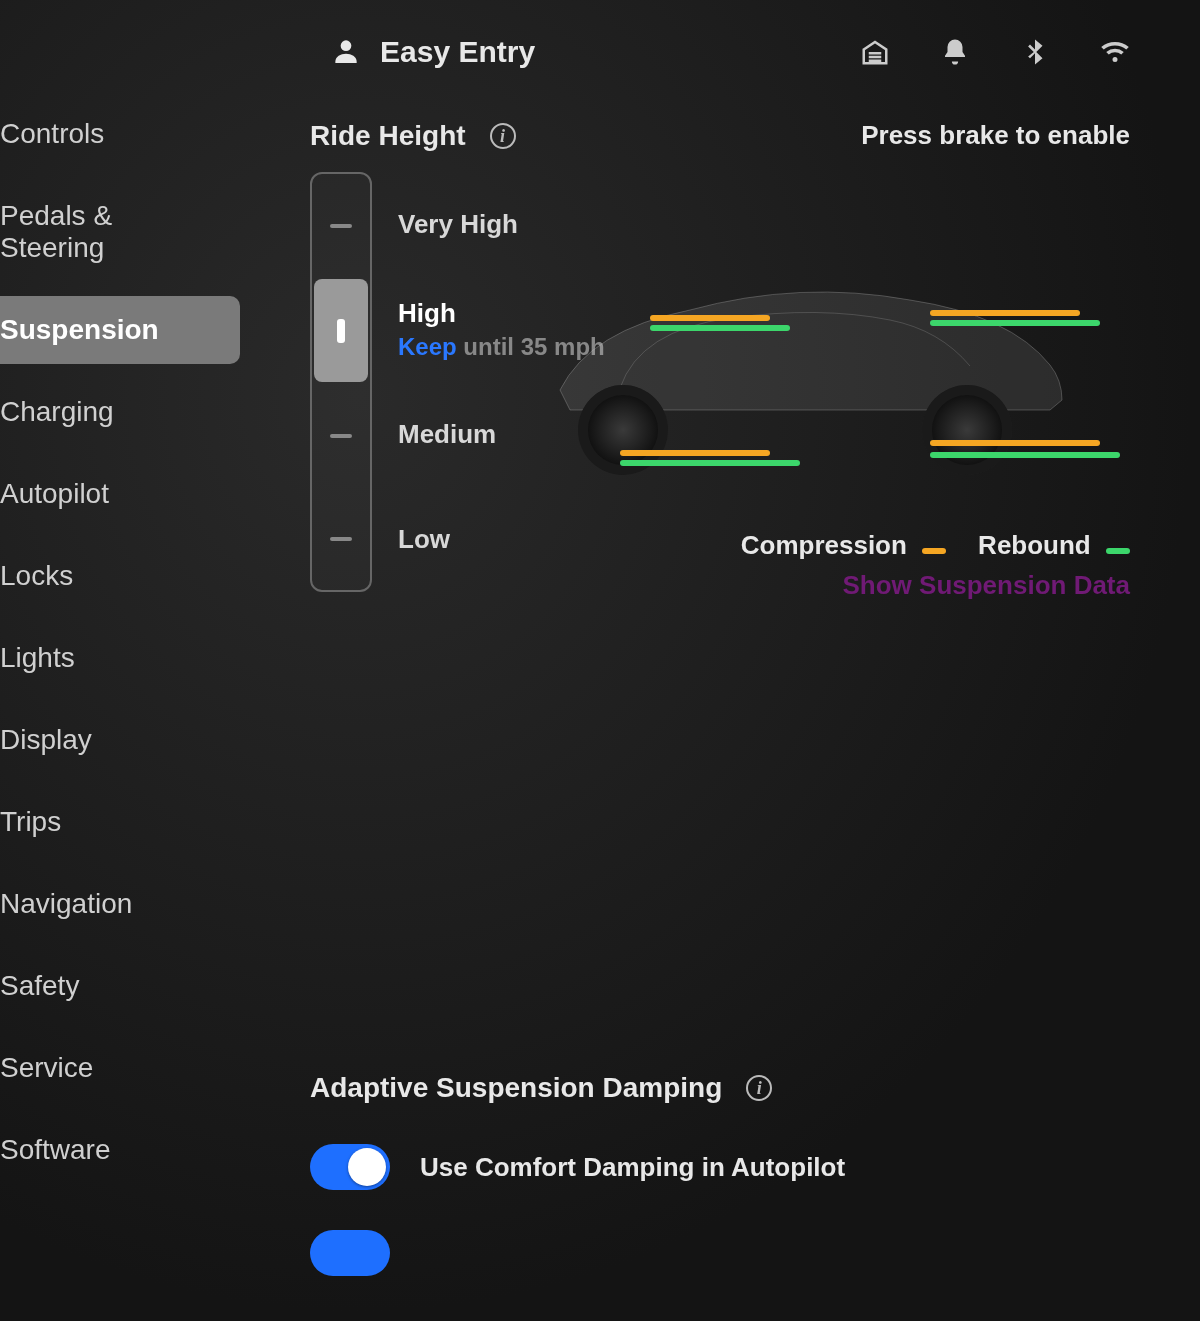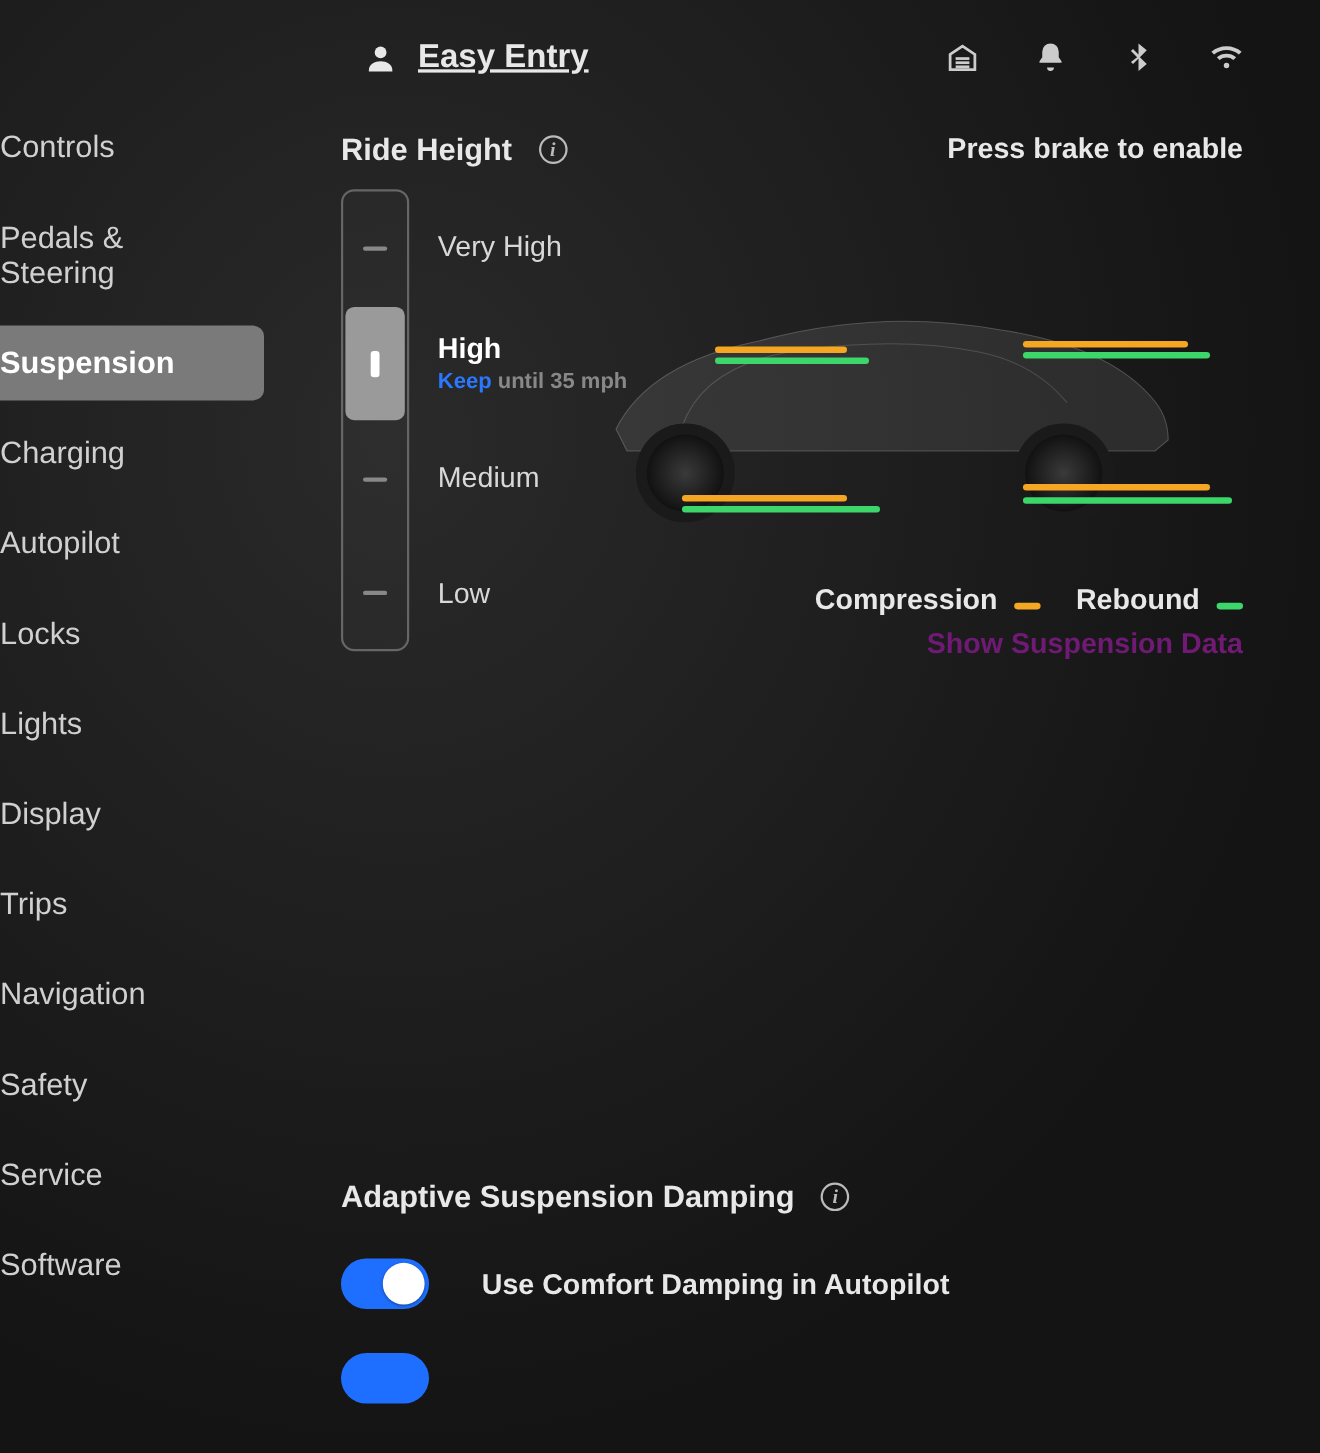--- a/index.html
+++ b/index.html
@@ -20,24 +20,23 @@
     left: 0;
     right: 20px;
     height: 60px;
     display: flex;
     align-items: center;
     justify-content: space-between;
     padding: 0 10px 0 0;
   }
   .topbar-left {
     display: flex;
-    align-items: flex-end;
+    align-items: flex-start;
     gap: 18px;
     margin-left: 330px;
-    text-decoration: underline;
   }
   .topbar-left .icon { width: 32px; height: 32px; fill: #e8e8e8; }
   .profile-label { font-size: 30px; font-weight: 600; color: #e8e8e8; }
   .topbar-right { display: flex; gap: 50px; align-items: center; margin-right: 40px;}
   .topbar-right .icon { width: 30px; height: 30px; fill: #ccc; }
 
   
   .sidebar {
     position: absolute;
     left: -60px;
@@ -130,26 +129,26 @@
     display: flex;
     flex-direction: column;
     height: 420px;
   }
   .height-label {
     flex: 1;
     display: flex;
     flex-direction: column;
     justify-content: center;
     font-size: 26px;
-    font-weight: 400;
+    font-weight: 700;
     color: #d8d8d8;
     padding-left: 6px;
   }
   .height-label.active { font-weight: 700; color:#fff;}
-  .height-sub { font-size: 20px; color: #888; margin-top:4px;}
+  .height-sub { font-size: 24px; color: #888; margin-top:4px;}
   .height-sub .keep { color: #2a78ff; font-weight:600;}
 
   
   .car-wrap {
     position: absolute;
     left: 220px;
     top: 120px;
     width: 560px;
     height: 280px;
   }
@@ -198,21 +197,21 @@
     font-size:26px; font-weight:700; color:#d0d0d0;
     cursor:pointer;
   }
   .seg-item.active {
     background:#8a8a8a; color:#fff;
     border-radius:10px; margin:3px;
   }
 
   
   .toggle-row {
-    display:flex; align-items:center; gap:48px;
+    display:flex; align-items:center; gap:30px;
     margin-top: 40px;
   }
   .toggle {
     width:80px; height:46px; border-radius:23px;
     background:#1e6fff; position:relative; cursor:pointer;
     flex-shrink:0;
   }
   .toggle .knob {
     position:absolute; right:4px; top:4px;
     width:38px; height:38px; border-radius:50%; background:#fff;

